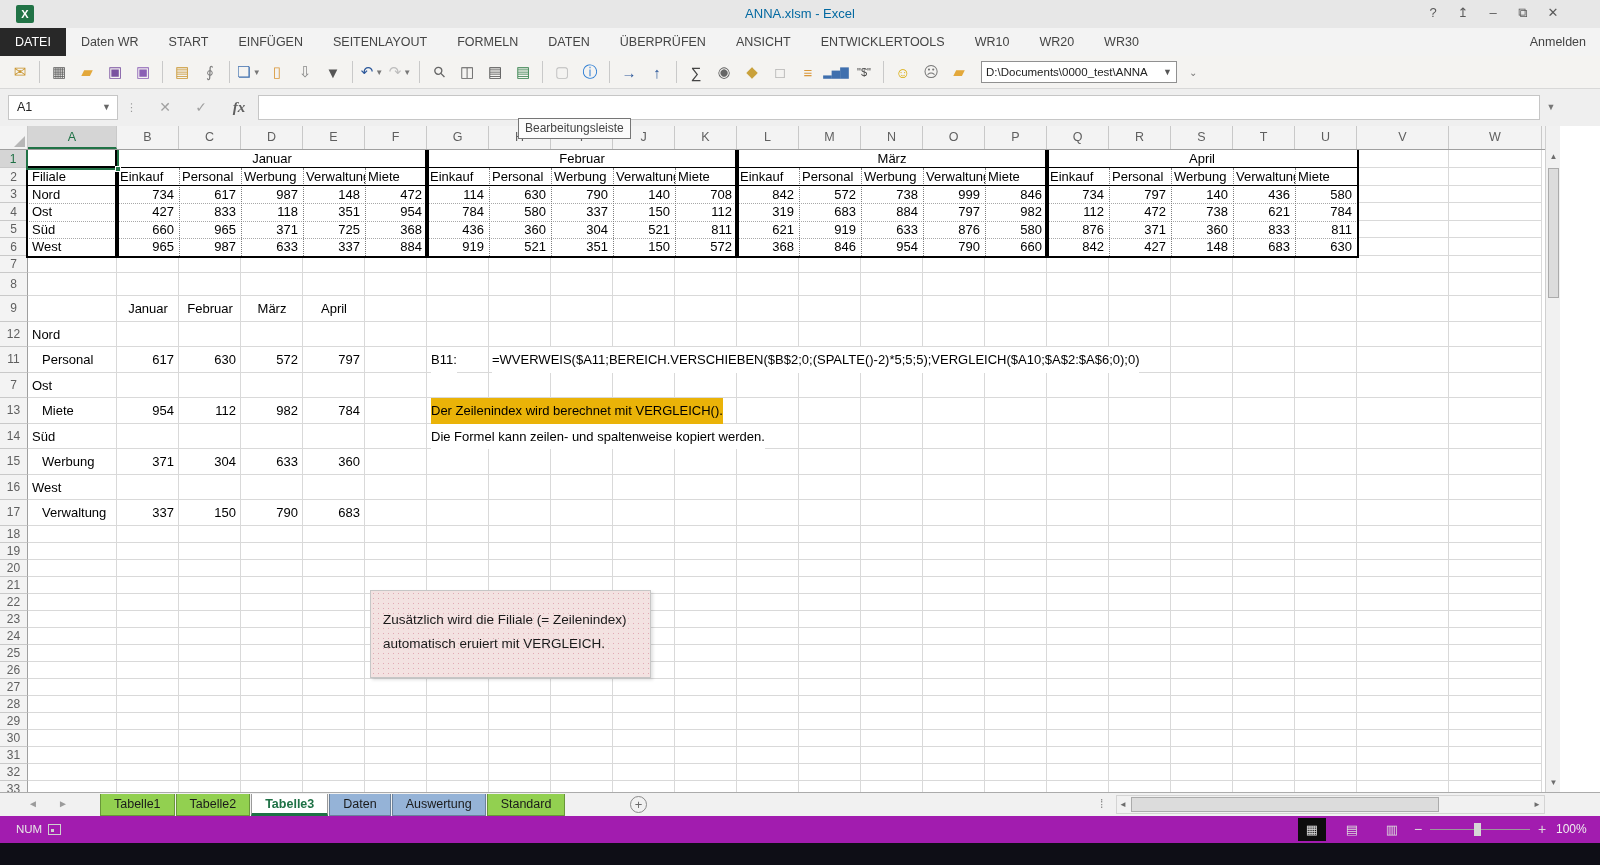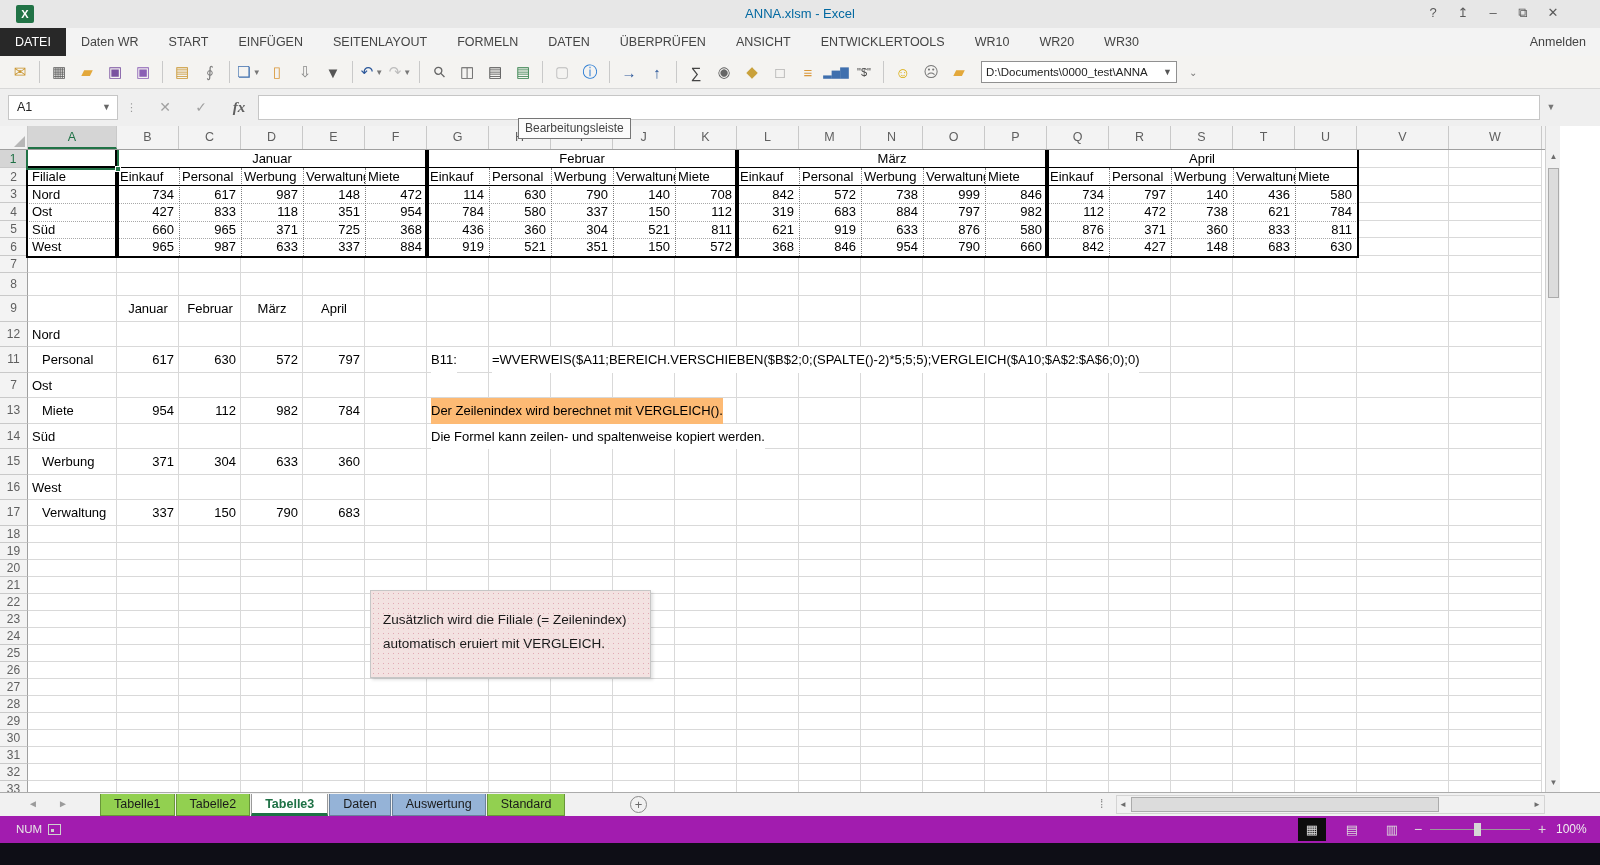--- a/index.html
+++ b/index.html
@@ -592,21 +592,21 @@
     <div class="cell num abs" style="left: 241px; top: 299px; width: 62px; height: 25.5px; line-height: 25.5px;">633</div>
     <div class="cell num abs" style="left: 303px; top: 299px; width: 62px; height: 25.5px; line-height: 25.5px;">360</div>
     <div class="cell abs" style="left: 32px; top: 324.5px; width: 120px; height: 25.5px; line-height: 25.5px;">West</div>
     <div class="cell abs" style="left: 42px; top: 350px; width: 110px; height: 25.5px; line-height: 25.5px;">Verwaltung</div>
     <div class="cell num abs" style="left: 117px; top: 350px; width: 62px; height: 25.5px; line-height: 25.5px;">337</div>
     <div class="cell num abs" style="left: 179px; top: 350px; width: 62px; height: 25.5px; line-height: 25.5px;">150</div>
     <div class="cell num abs" style="left: 241px; top: 350px; width: 62px; height: 25.5px; line-height: 25.5px;">790</div>
     <div class="cell num abs" style="left: 303px; top: 350px; width: 62px; height: 25.5px; line-height: 25.5px;">683</div>
     <div class="cell abs" style="left: 431px; top: 197px; height: 25.5px; line-height: 25.5px; background: rgb(255, 255, 255);">B11:</div>
     <div class="cell abs" style="left: 492px; top: 197px; height: 25.5px; line-height: 25.5px; background: rgb(255, 255, 255);">=WVERWEIS($A11;BEREICH.VERSCHIEBEN($B$2;0;(SPALTE()-2)*5;5;5);VERGLEICH($A10;$A$2:$A$6;0);0)</div>
-    <div class="cell abs" style="left: 431px; top: 248px; height: 25.5px; line-height: 25.5px; background: #fdba74;">Der Zeilenindex wird berechnet mit VERGLEICH().</div>
+    <div class="cell abs" style="left: 431px; top: 248px; height: 25.5px; line-height: 25.5px; background: #eab308;">Der Zeilenindex wird berechnet mit VERGLEICH().</div>
     <div class="cell abs" style="left: 431px; top: 273.5px; height: 25.5px; line-height: 25.5px; background: rgb(255, 255, 255);">Die Formel kann zeilen- und spaltenweise kopiert werden.</div>
     <div class="abs" id="sel-a1" style="left: 26px; top: -2px; width: 93px; height: 22px;">
       <div class="handle"></div>
     </div>
     <div class="abs" id="pinkbox" style="top: 440px;">
       <div>Zusätzlich wird die Filiale (= Zeilenindex)</div>
       <div>automatisch eruiert mit VERGLEICH.</div>
     </div>
   </div>
 

